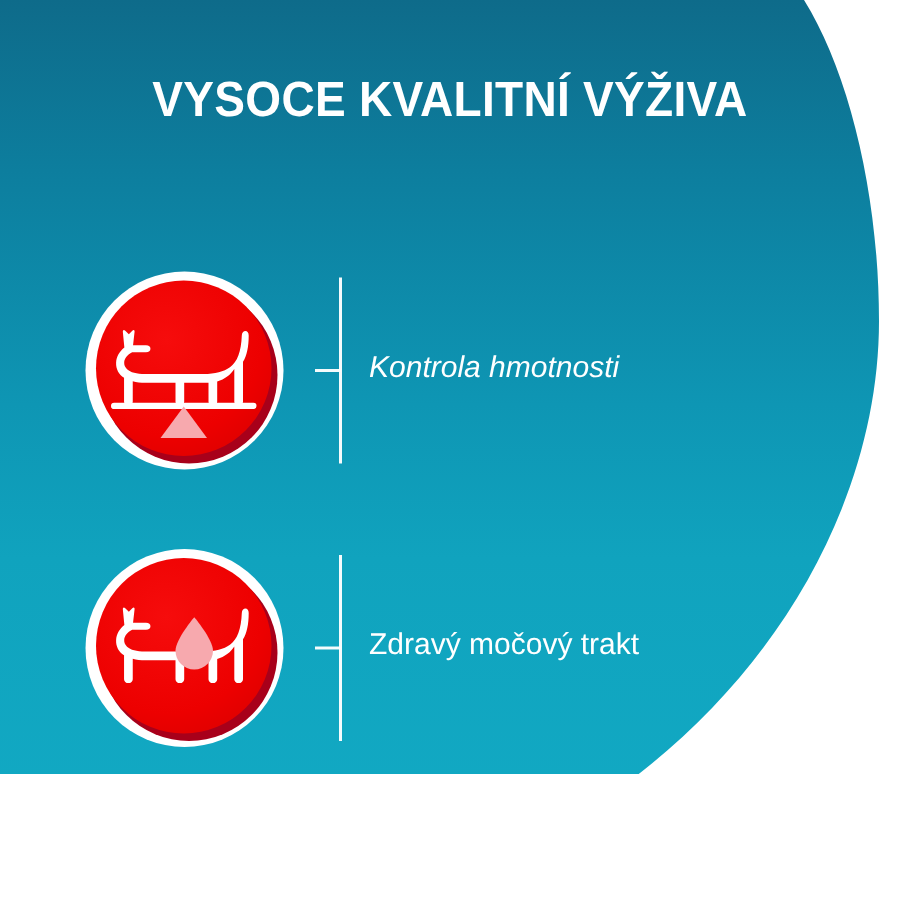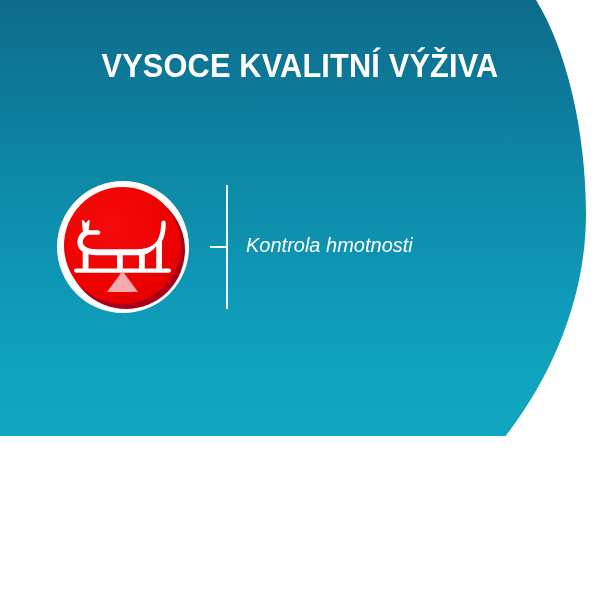--- a/index.html
+++ b/index.html
@@ -9,21 +9,21 @@
   }
   body {
     width: 600px;
     height: 600px;
     font-family: "Liberation Sans", sans-serif;
     overflow: hidden;
   }
   #stage {
     position: relative;
     width: 600px;
-    height: 436px;
+    height: 516px;
     background: #ffffff;
     overflow: hidden;
   }
   #bg-svg {
     position: absolute;
     left: 0;
     top: 0;
     width: 600px;
     height: 600px;
   }
@@ -202,15 +202,82 @@
       </div>
 
       <div class="connector">
         <div class="v-line"></div>
         <div class="h-dash"></div>
       </div>
 
       <div class="feature-label">Kontrola hmotnosti</div>
     </div>
 
+    <div class="feature-row" id="feature-row-1">
+
+      <div class="badge">
+        <svg viewBox="0 0 136 136">
+          <circle cx="68" cy="68" r="66" fill="#FFFFFF"></circle>
+          <circle cx="71" cy="71" r="59" fill="#A8001A"></circle>
+          <circle cx="67.5" cy="66.5" r="58.5" fill="url(#badgeGrad)"></circle>
+
+          <g fill="#FFFFFF">
+            <path d="M 28.5 41.5
+                     C 27.6 40.6 26.8 41.0 26.9 42.4
+                     L 27.9 52.6
+                     C 24.6 55.2 22.6 58.6 22.4 62.6
+                     C 22.2 67.0 24.2 70.6 27.7 72.8
+                     L 27.7 88.8
+                     C 27.7 90.4 28.9 91.4 30.6 91.4
+                     C 32.3 91.4 33.5 90.4 33.5 88.8
+                     L 33.5 75.2
+                     C 36.0 75.9 38.8 76.2 41.8 76.2
+                     L 62.0 76.2
+                     L 62.0 88.8
+                     C 62.0 90.4 63.2 91.4 64.9 91.4
+                     C 66.6 91.4 67.8 90.4 67.8 88.8
+                     L 67.8 76.2
+                     L 84.0 76.2
+                     L 84.0 88.8
+                     C 84.0 90.4 85.2 91.4 86.9 91.4
+                     C 88.6 91.4 89.8 90.4 89.8 88.8
+                     L 89.8 75.4
+                     C 94.8 73.8 98.8 70.9 101.2 67.0
+                     L 101.2 88.8
+                     C 101.2 90.4 102.4 91.4 104.1 91.4
+                     C 105.8 91.4 107.0 90.4 107.0 88.8
+                     L 107.0 62.2
+                     C 109.6 58.0 110.8 52.2 110.8 44.6
+                     C 110.8 42.6 109.9 41.6 108.6 41.6
+                     C 107.3 41.6 106.3 42.6 106.2 44.6
+                     C 105.8 55.4 103.2 62.2 98.3 65.8
+                     C 94.2 68.8 88.4 70.3 80.8 70.3
+                     L 41.8 70.3
+                     C 36.0 70.3 32.0 69.2 29.7 67.1
+                     C 28.3 65.8 27.7 64.2 27.8 62.5
+                     C 28.0 59.8 29.9 57.5 33.1 55.8
+                     L 42.3 55.8
+                     C 44.3 55.8 45.3 54.9 45.3 53.5
+                     C 45.3 52.2 44.3 51.2 42.3 51.2
+                     L 33.7 51.2
+                     L 34.7 42.4
+                     C 34.9 41.0 34.1 40.6 33.2 41.5
+                     L 30.9 43.9 Z"></path>
+          </g>
+
+          <path d="M 74.5 47.5
+                   C 74.5 47.5 62.0 62.2 62.0 69.8
+                   C 62.0 76.8 67.6 82.3 74.5 82.3
+                   C 81.4 82.3 87.0 76.8 87.0 69.8
+                   C 87.0 62.2 74.5 47.5 74.5 47.5 Z" fill="#F7A9AE"></path>
+        </svg>
+      </div>
+
+      <div class="connector">
+        <div class="v-line"></div>
+        <div class="h-dash"></div>
+      </div>
+
+      <div class="feature-label">Zdravý močový trakt</div>
+    </div>
 
   </div>
 </div>
 
 </body></html>

